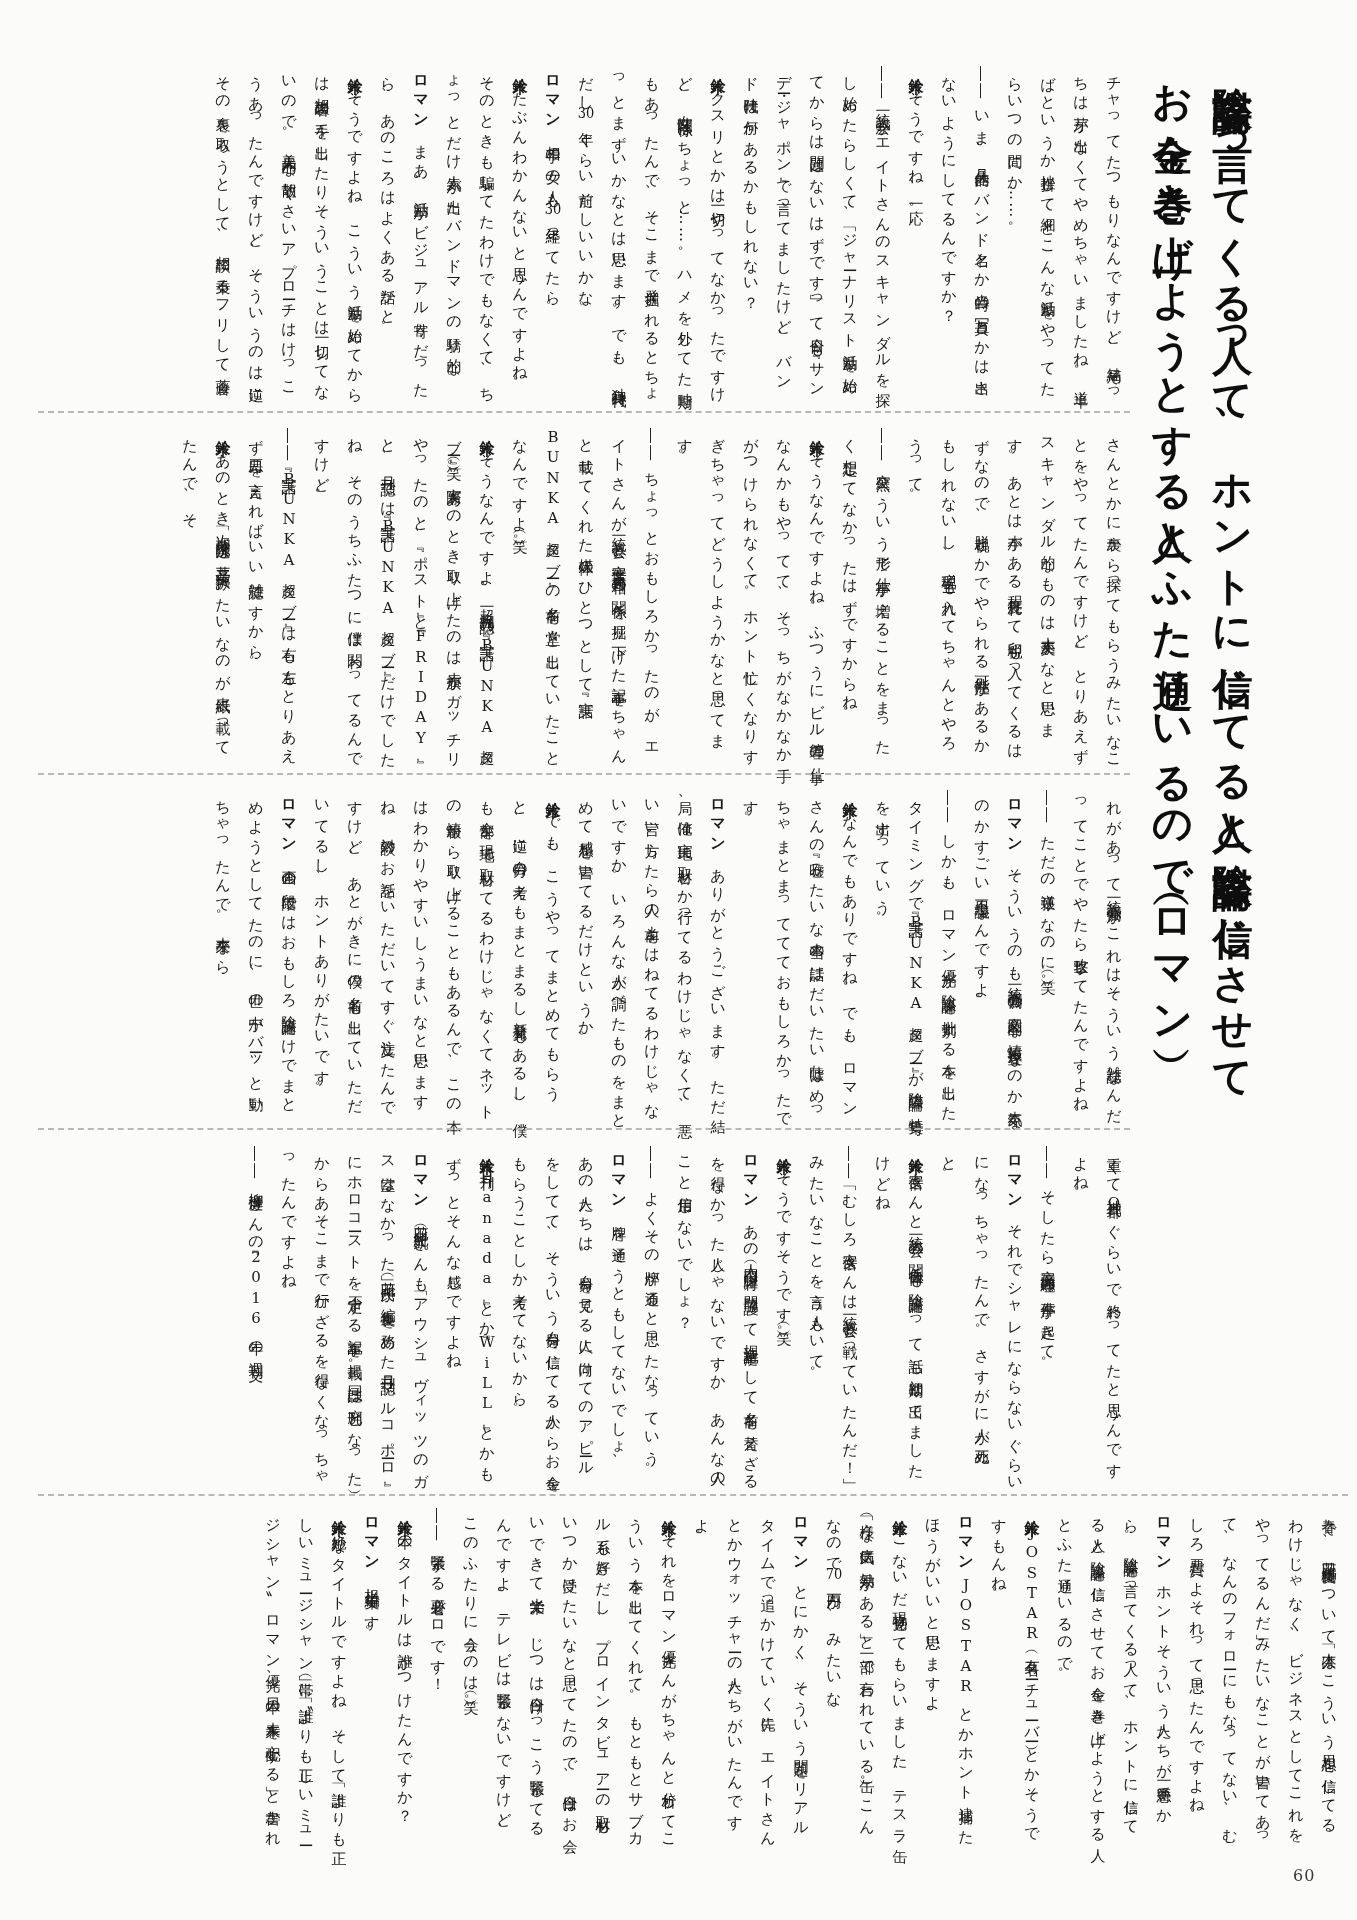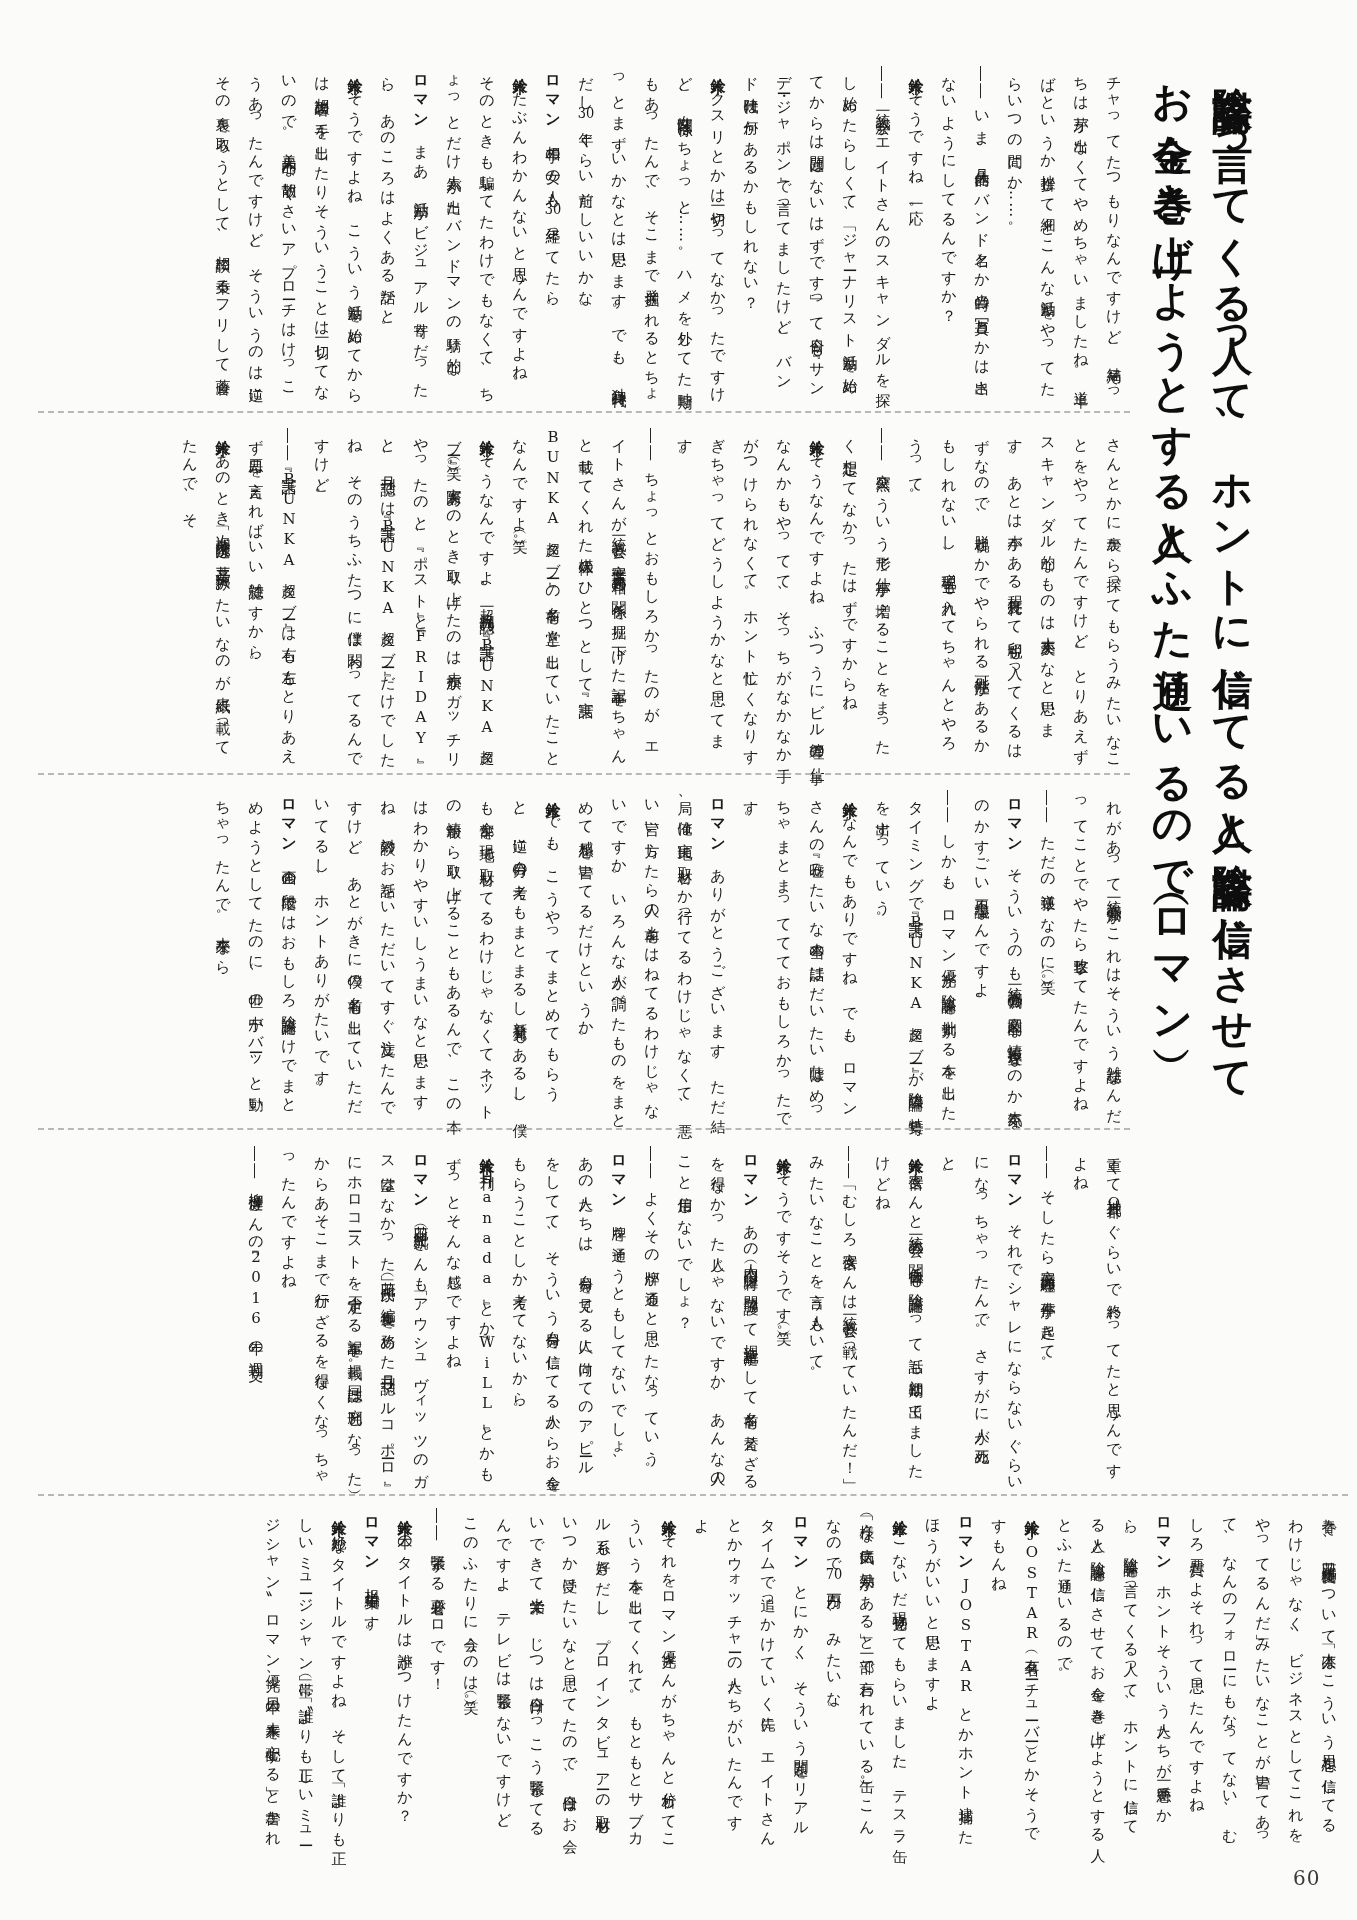--- a/index.html
+++ b/index.html
@@ -36,21 +36,21 @@
   .headline{
     position:absolute;top:56px;right:94px;height:1370px;
     writing-mode:vertical-rl;text-orientation:mixed;
     font-family:"DejaVu Sans","Liberation Sans",sans-serif;
     font-weight:700;font-size:40px;line-height:60px;letter-spacing:2.2px;
     color:#0e0e0e;
   }
   .hl-line{margin:0;}
   .pageno{
     position:absolute;top:1866px;left:1293px;
-    font-size:20px;color:#3a3a3a;letter-spacing:1px;
+    font-size:16px;color:#3a3a3a;letter-spacing:1px;
   }
 </style>
 </head>
 <body>
 
 <div class="page">
 
   <div class="headline">
     <div class="hl-line">陰謀論を言ってくる人って、ホントに信じてる人と陰謀論を信じさせて</div>
     <div class="hl-line">お金を巻き上げようとする人とふた通りいるので（ロマン）</div>

